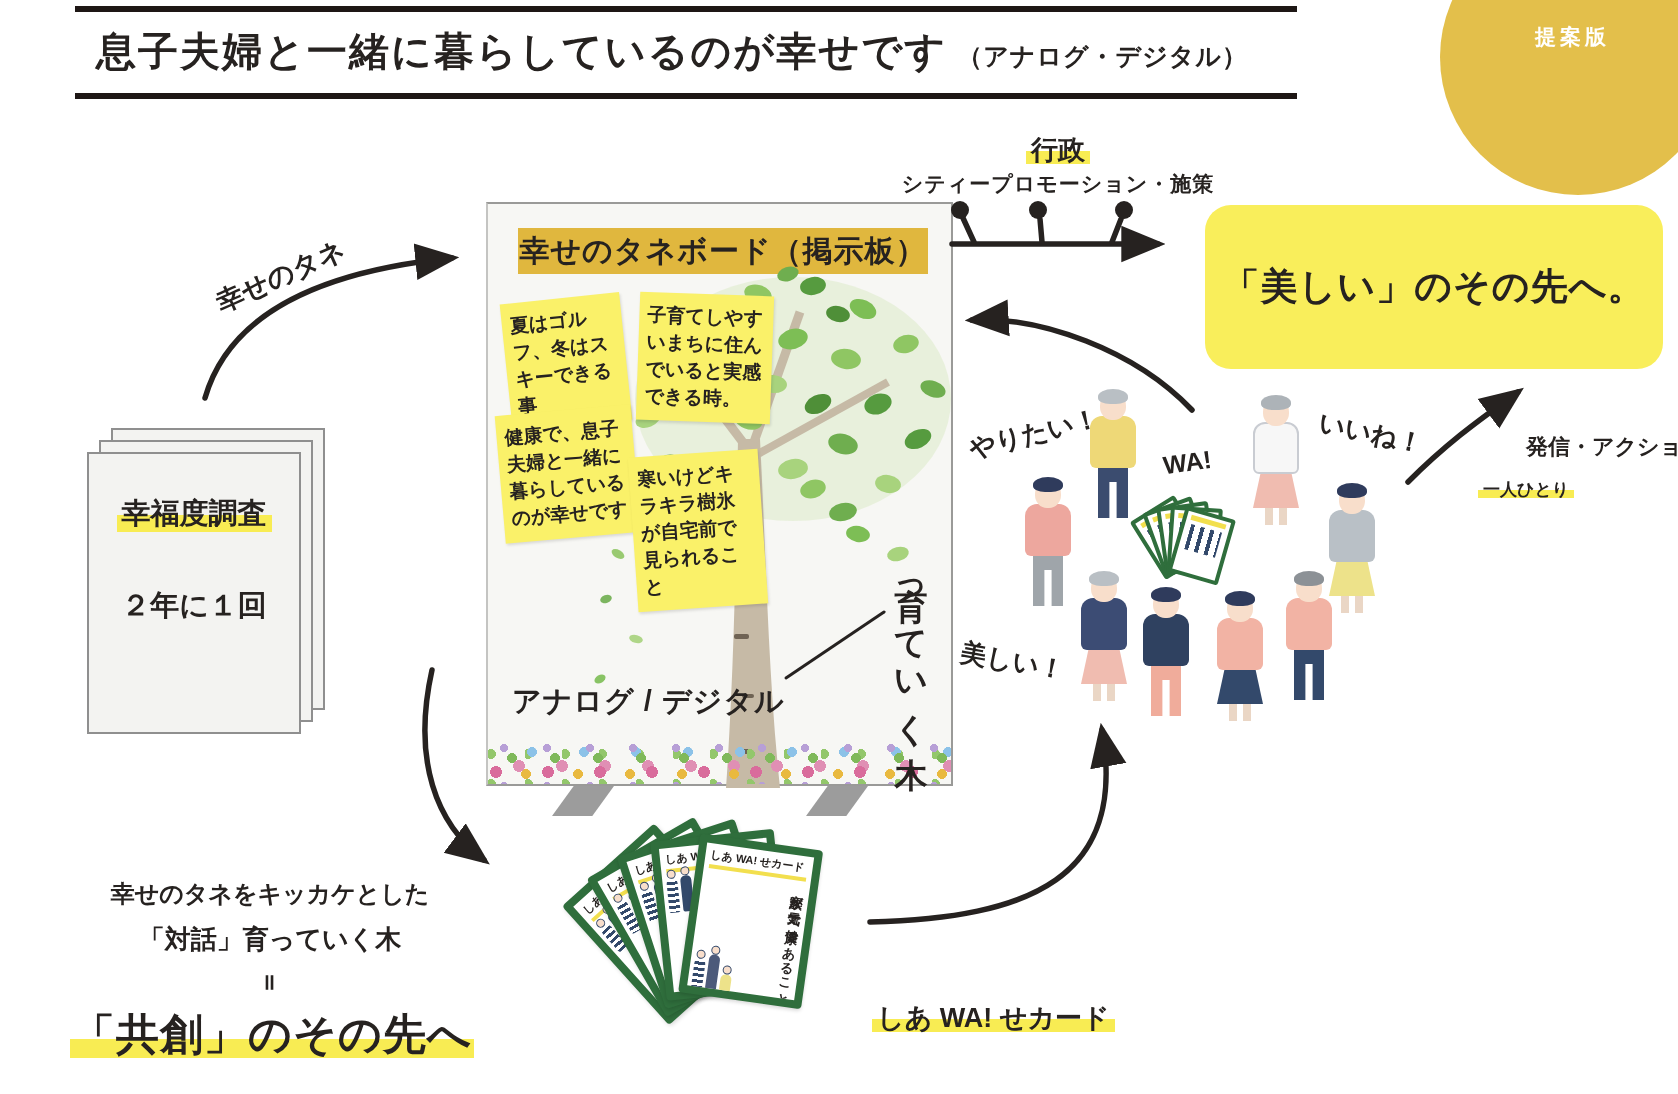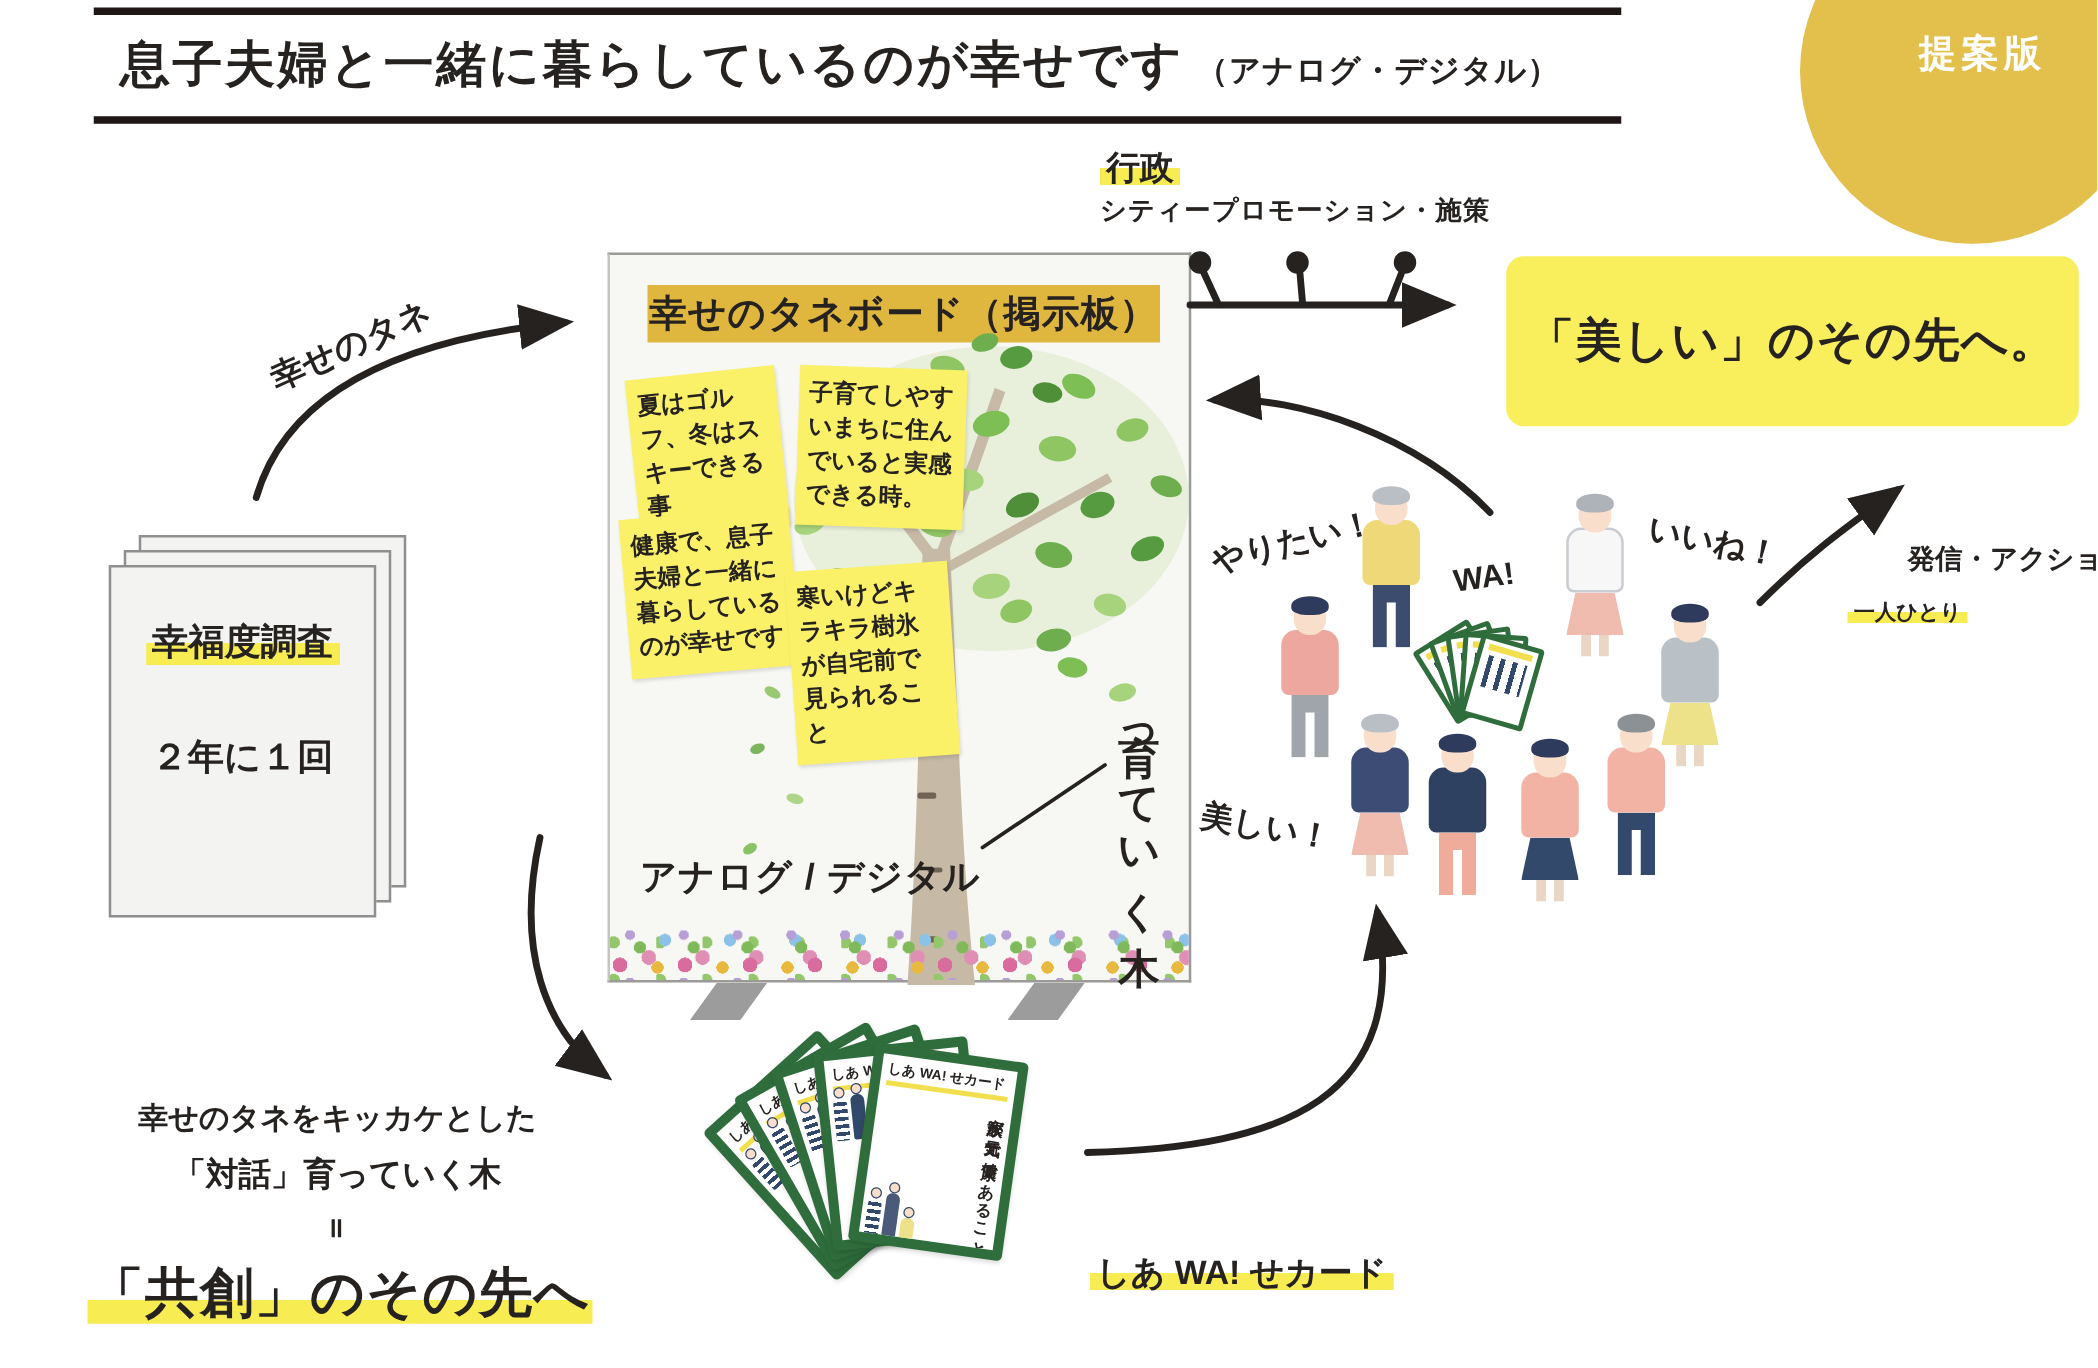--- a/index.html
+++ b/index.html
@@ -7,35 +7,35 @@
          font-family:"Liberation Sans",sans-serif;color:#262220;}
 
   
   .rule{position:absolute;left:75px;width:1222px;height:6px;background:#1e1715;}
   .rule-top{top:6px;} .rule-bottom{top:93px;}
   .page-title{position:absolute;left:96px;top:24px;margin:0;font-size:40px;font-weight:800;
               letter-spacing:2px;white-space:nowrap;}
   .title-suffix{font-size:25px;font-weight:800;margin-left:10px;letter-spacing:1px;}
   .badge-circle{position:absolute;left:1440px;top:-81px;width:276px;height:276px;border-radius:50%;
                 background:#E3BF4B;}
-  .badge-circle span{position:absolute;left:95px;top:104px;color:#fff;font-size:30px;font-weight:800;
+  .badge-circle span{position:absolute;left:95px;top:104px;color:#fff;font-size:21px;font-weight:800;
                      letter-spacing:4px;white-space:nowrap;}
 
   
-  .gov{position:absolute;left:880px;top:116px;width:356px;}
+  .gov{position:absolute;left:880px;top:132px;width:356px;text-align:center;}
   .gov-label{font-size:27px;font-weight:800;}
   .gov-sub{font-size:21px;font-weight:800;margin-top:2px;letter-spacing:1px;white-space:nowrap;}
 
   
   .hl{background:linear-gradient(to bottom,transparent 52%,#F8EC53 52%,#F8EC53 96%,transparent 96%);
       padding:0 5px;}
 
   
-  .vision{position:absolute;left:1205px;top:205px;width:458px;height:136px;background:#F9EE5B;
-          border-radius:14px;display:flex;flex-direction:column;justify-content:center;
+  .vision{position:absolute;left:1205px;top:205px;width:458px;height:164px;background:#F9EE5B;
+          border-radius:26px;display:flex;flex-direction:column;justify-content:center;
           text-align:center;font-size:37px;font-weight:800;line-height:1.5;letter-spacing:1px;}
 
   
   .board{position:absolute;left:486px;top:202px;width:467px;height:584px;background:#F7F7F4;
          border:2px solid #9a9a98;border-left-color:#c4c4c2;box-sizing:border-box;z-index:2;}
   .board-header{position:absolute;left:30px;top:24px;width:410px;height:46px;background:#E0B73E;
                 display:flex;align-items:center;justify-content:center;font-size:30px;font-weight:800;
                 letter-spacing:1px;}
   .note{position:absolute;background:#FAF169;padding:10px 8px;font-size:19px;font-weight:800;
         line-height:1.42;box-shadow:1px 2px 3px rgba(0,0,0,.12);z-index:4;}

